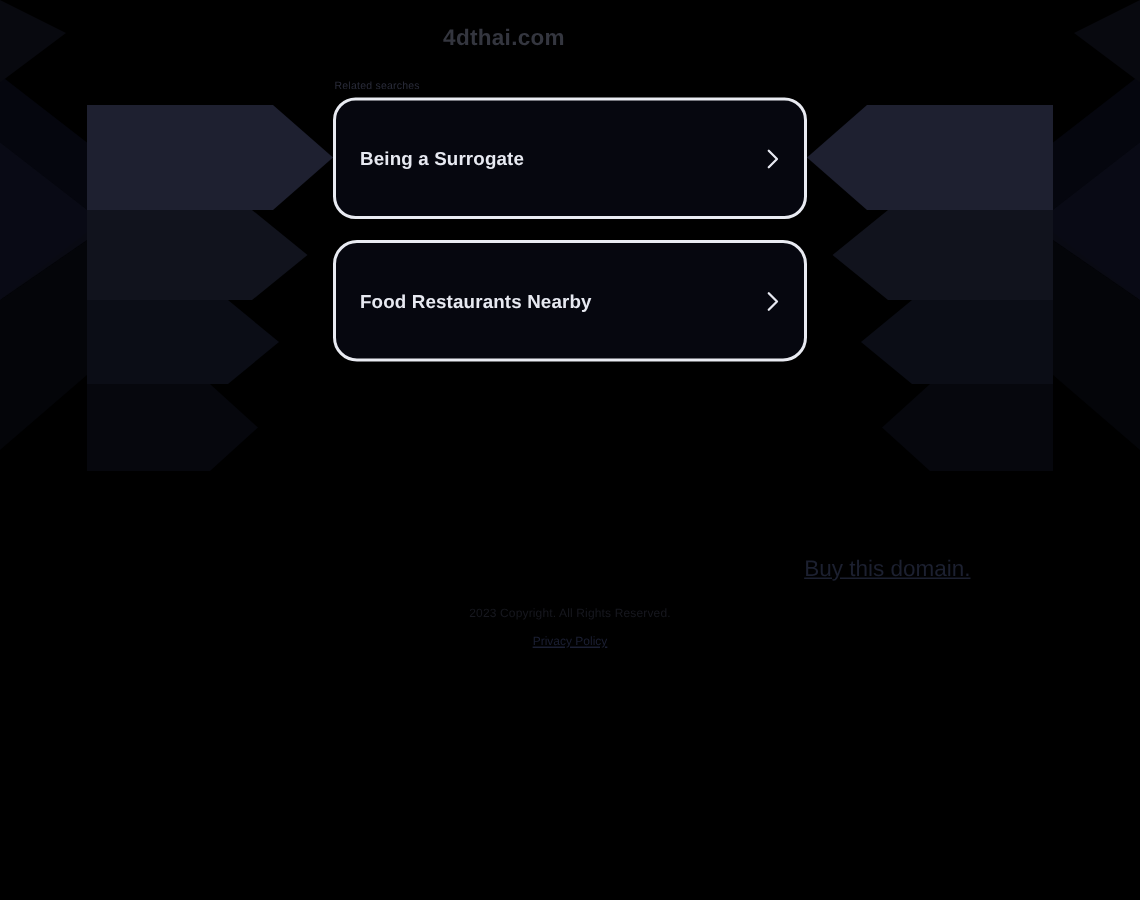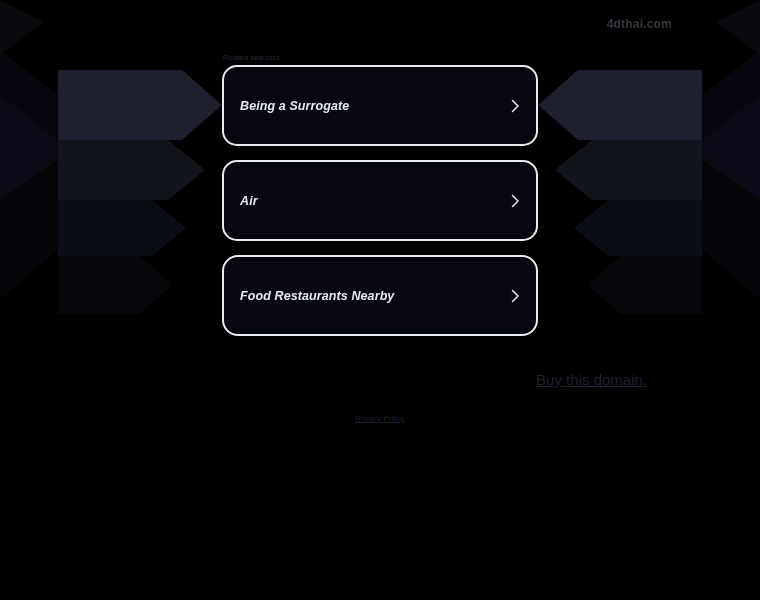--- a/index.html
+++ b/index.html
@@ -30,22 +30,22 @@
     height: 600px;
     pointer-events: none;
   }
 
   
   #site-title {
     position: absolute;
     top: 17px;
     left: 0;
     width: 672px;
-    text-align: right;
-    font-size: 12px;
+    text-align: center;
+    font-size: 15px;
     font-weight: 700;
     letter-spacing: 0.2px;
     color: #34363f;
     z-index: 5;
   }
 
   #related-label {
     position: absolute;
     top: 54px;
     left: 223px;
@@ -71,21 +71,20 @@
     height: 81px;
     margin-bottom: 14px;
     background: #06070f;
     border: 2px solid #e9ebf2;
     border-radius: 15px;
     display: flex;
     align-items: center;
     justify-content: space-between;
     padding: 0 13px 0 16px;
     cursor: pointer;
-    font-style: italic;
   }
   .search-card:last-child { margin-bottom: 0; border-radius: 16px; }
 
   .card-label {
     font-size: 12.5px;
     font-weight: 700;
     letter-spacing: 0.1px;
     color: #e7e9f1;
     white-space: nowrap;
   }
@@ -181,41 +180,34 @@
 
     <div class="search-card">
       <span class="card-label">Being a Surrogate</span>
       <span class="card-chevron">
         <svg viewBox="0 0 16 16" width="16" height="16" aria-hidden="true">
           <path d="M5.5 2.5 L11 8 L5.5 13.5" fill="none" stroke="#e7e9f1" stroke-width="1.5" stroke-linecap="round" stroke-linejoin="round"></path>
         </svg>
       </span>
     </div>
 
-    <div class="search-card">
-      <span class="card-label">Air</span>
-      <span class="card-chevron">
-        <svg viewBox="0 0 16 16" width="16" height="16" aria-hidden="true">
-          <path d="M5.5 2.5 L11 8 L5.5 13.5" fill="none" stroke="#e7e9f1" stroke-width="1.5" stroke-linecap="round" stroke-linejoin="round"></path>
-        </svg>
-      </span>
-    </div>
 
     <div class="search-card">
       <span class="card-label">Food Restaurants Nearby</span>
       <span class="card-chevron">
         <svg viewBox="0 0 16 16" width="16" height="16" aria-hidden="true">
           <path d="M5.5 2.5 L11 8 L5.5 13.5" fill="none" stroke="#e7e9f1" stroke-width="1.5" stroke-linecap="round" stroke-linejoin="round"></path>
         </svg>
       </span>
     </div>
 
   </div>
 
   <div id="buy-domain">
     <span id="buy-domain-inner">Buy this domain.</span>
   </div>
 
   <div id="footer">
+    <div id="copyright">2023 Copyright. All Rights Reserved.</div>
     <span id="privacy-policy">Privacy Policy</span>
   </div>
 
 </div>
 
 </body></html>

